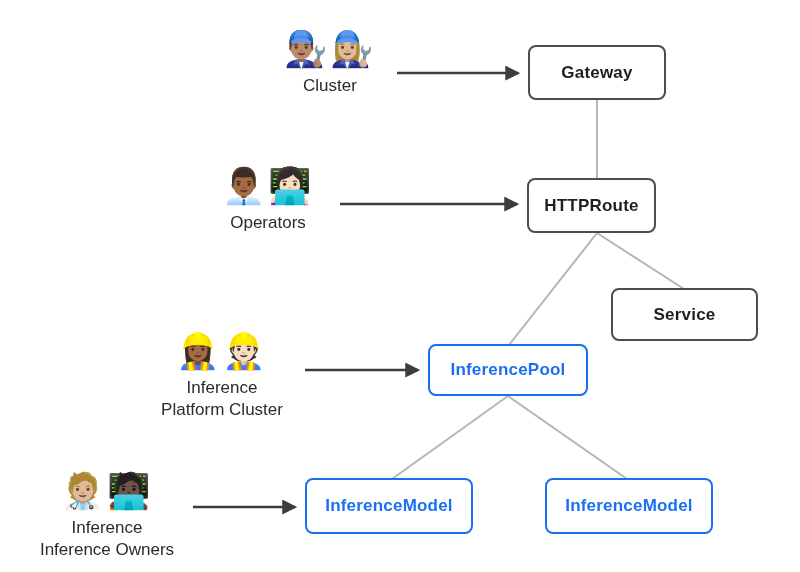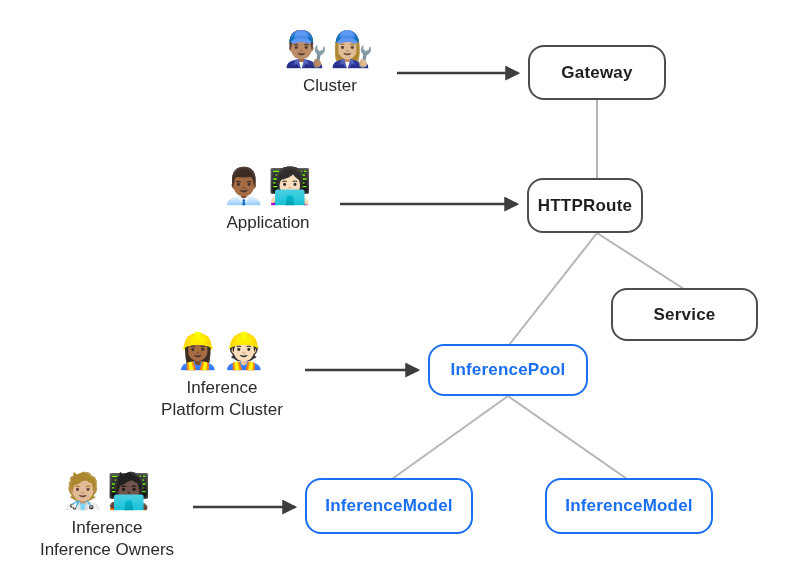--- a/index.html
+++ b/index.html
@@ -18,35 +18,35 @@
   #connector-layer {
     position: absolute;
     left: 0; top: 0;
     width: 800px; height: 572px;
   }
   .node {
     position: absolute;
     box-sizing: border-box;
     background: #ffffff;
     border: 2px solid #4d4d4d;
-    border-radius: 16px;
+    border-radius: 8px;
     display: flex;
     align-items: center;
     justify-content: center;
     font-size: 17px;
     font-weight: 700;
     color: #1f1f1f;
     letter-spacing: 0.2px;
   }
   .node.blue {
     border-color: #1a6ff2;
     color: #1a6ff2;
   }
   #node-gateway            { left: 528px; top: 45px;  width: 138px; height: 55px; }
-  #node-httproute          { left: 527px; top: 178px; width: 116px; height: 55px; }
+  #node-httproute          { left: 527px; top: 178px; width: 129px; height: 55px; }
   #node-service            { left: 611px; top: 288px; width: 147px; height: 53px; }
   #node-inferencepool      { left: 428px; top: 344px; width: 160px; height: 52px; }
   #node-inferencemodel-a   { left: 305px; top: 478px; width: 168px; height: 56px; }
   #node-inferencemodel-b   { left: 545px; top: 478px; width: 168px; height: 56px; }
 
   .actor {
     position: absolute;
     text-align: center;
   }
   .actor .emoji {
@@ -93,21 +93,21 @@
   <div class="actor" id="actor-cluster-operators">
     <div class="emoji">👨🏽‍🔧👩🏼‍🔧</div>
     <div class="label">
       <div>Cluster</div>
     </div>
   </div>
 
   <div class="actor" id="actor-application-developers">
     <div class="emoji">👨🏾‍💼👩🏻‍💻</div>
     <div class="label">
-      <div>Application</div>
+      <div>Operators</div>
     </div>
   </div>
 
   <div class="actor" id="actor-inference-platform-owners">
     <div class="emoji">👷🏾‍♀️👷🏻</div>
     <div class="label">
       <div>Inference</div>
       <div>Platform Cluster</div>
     </div>
   </div>

